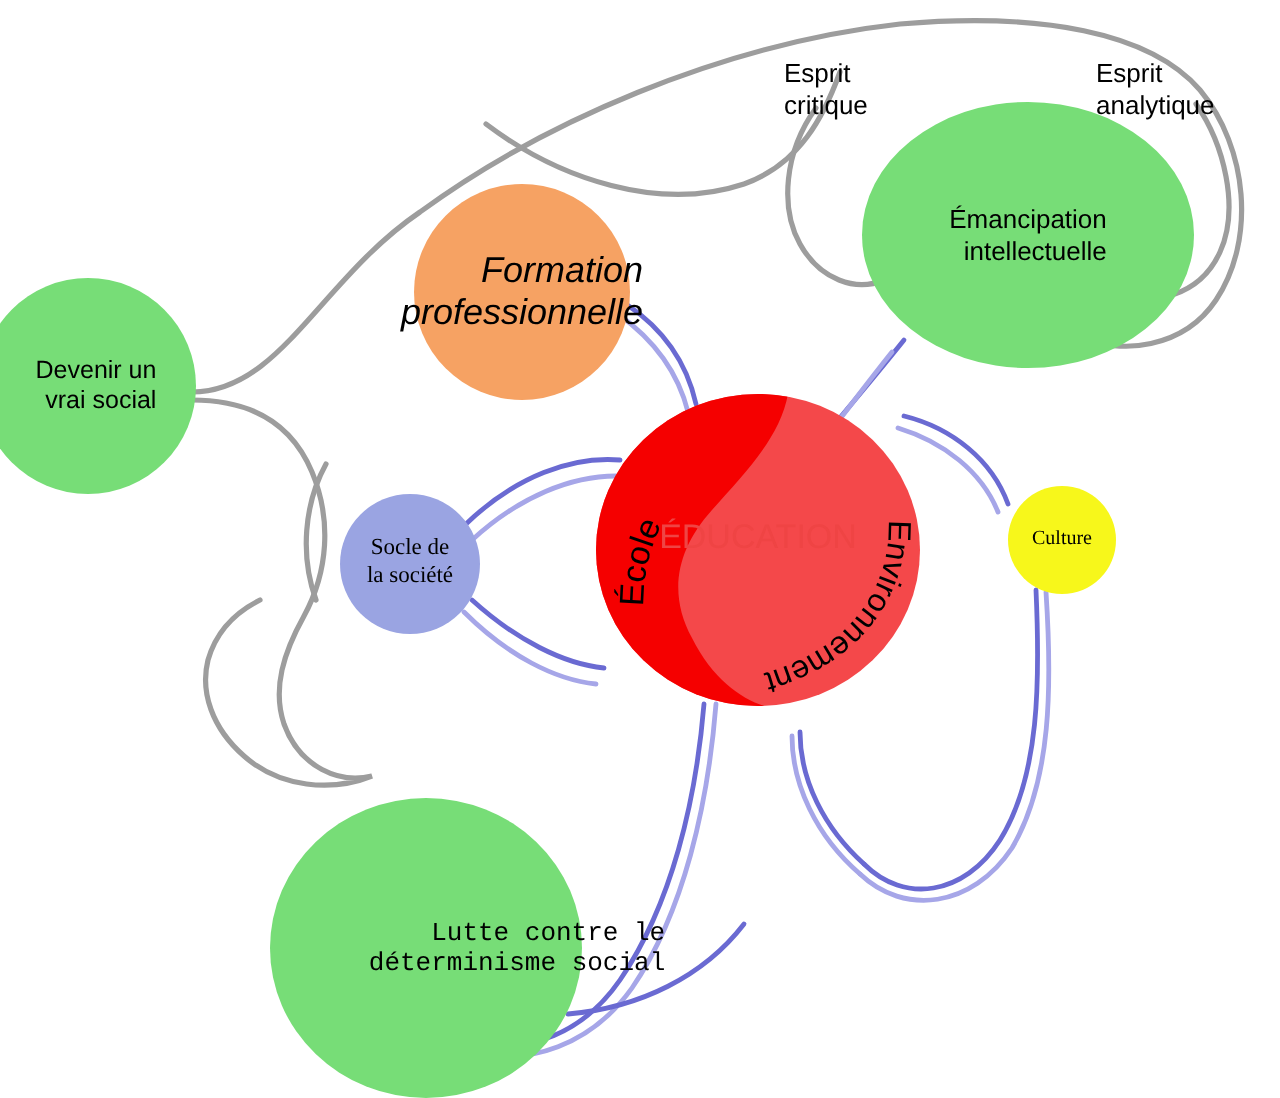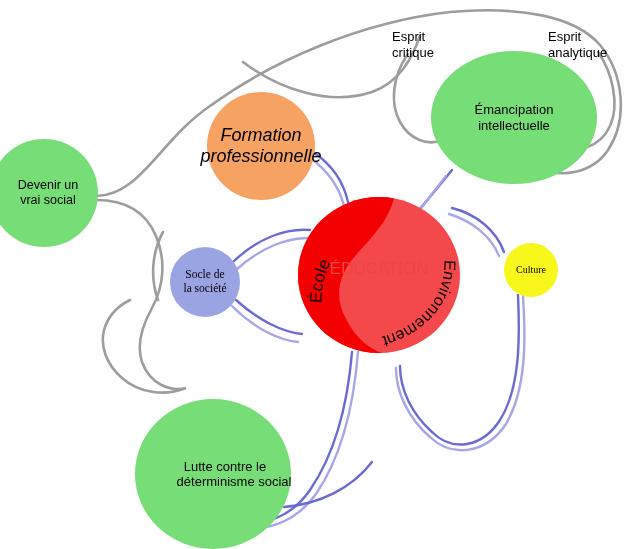--- a/index.html
+++ b/index.html
@@ -34,21 +34,21 @@
     box-sizing: border-box;
     border-radius: 50%;
   }
   .node-label {
     text-align: center;
     color: #000000;
     line-height: 1.18;
     white-space: pre;
     pointer-events: none;
   }
-  .sans { font-family: "Liberation Sans", sans-serif; }
+  .sans { font-family: "Liberation Sans", sans-serif; text-align: right; }
   .serif { font-family: "Liberation Serif", serif; }
 
   
   #node-devenir {
     left: -10px; top: 139px; width: 108px; height: 108px;
     background: #77dd77;
   }
   #node-devenir .node-label { font-size: 12.5px; padding-left: 8px; }
 
   #node-propagande {
@@ -80,24 +80,25 @@
     background: #f7f71b;
   }
   #node-culture .node-label { font-size: 10px; }
 
   #node-lutte {
     left: 135px; top: 399px; width: 156px; height: 150px;
     background: #77dd77;
   }
   #node-lutte .node-label {
     font-size: 13px;
-    text-align: center;
+    text-align: right;
     position: relative;
-    left: 12px;
+    left: 26px;
     white-space: pre;
+    font-family: Liberation Mono, monospace;
   }
 
   
   #node-education {
     left: 298px; top: 197px; width: 162px; height: 156px;
     background: transparent;
   }
   #node-education svg {
     position: absolute;
     left: 0; top: 0;

